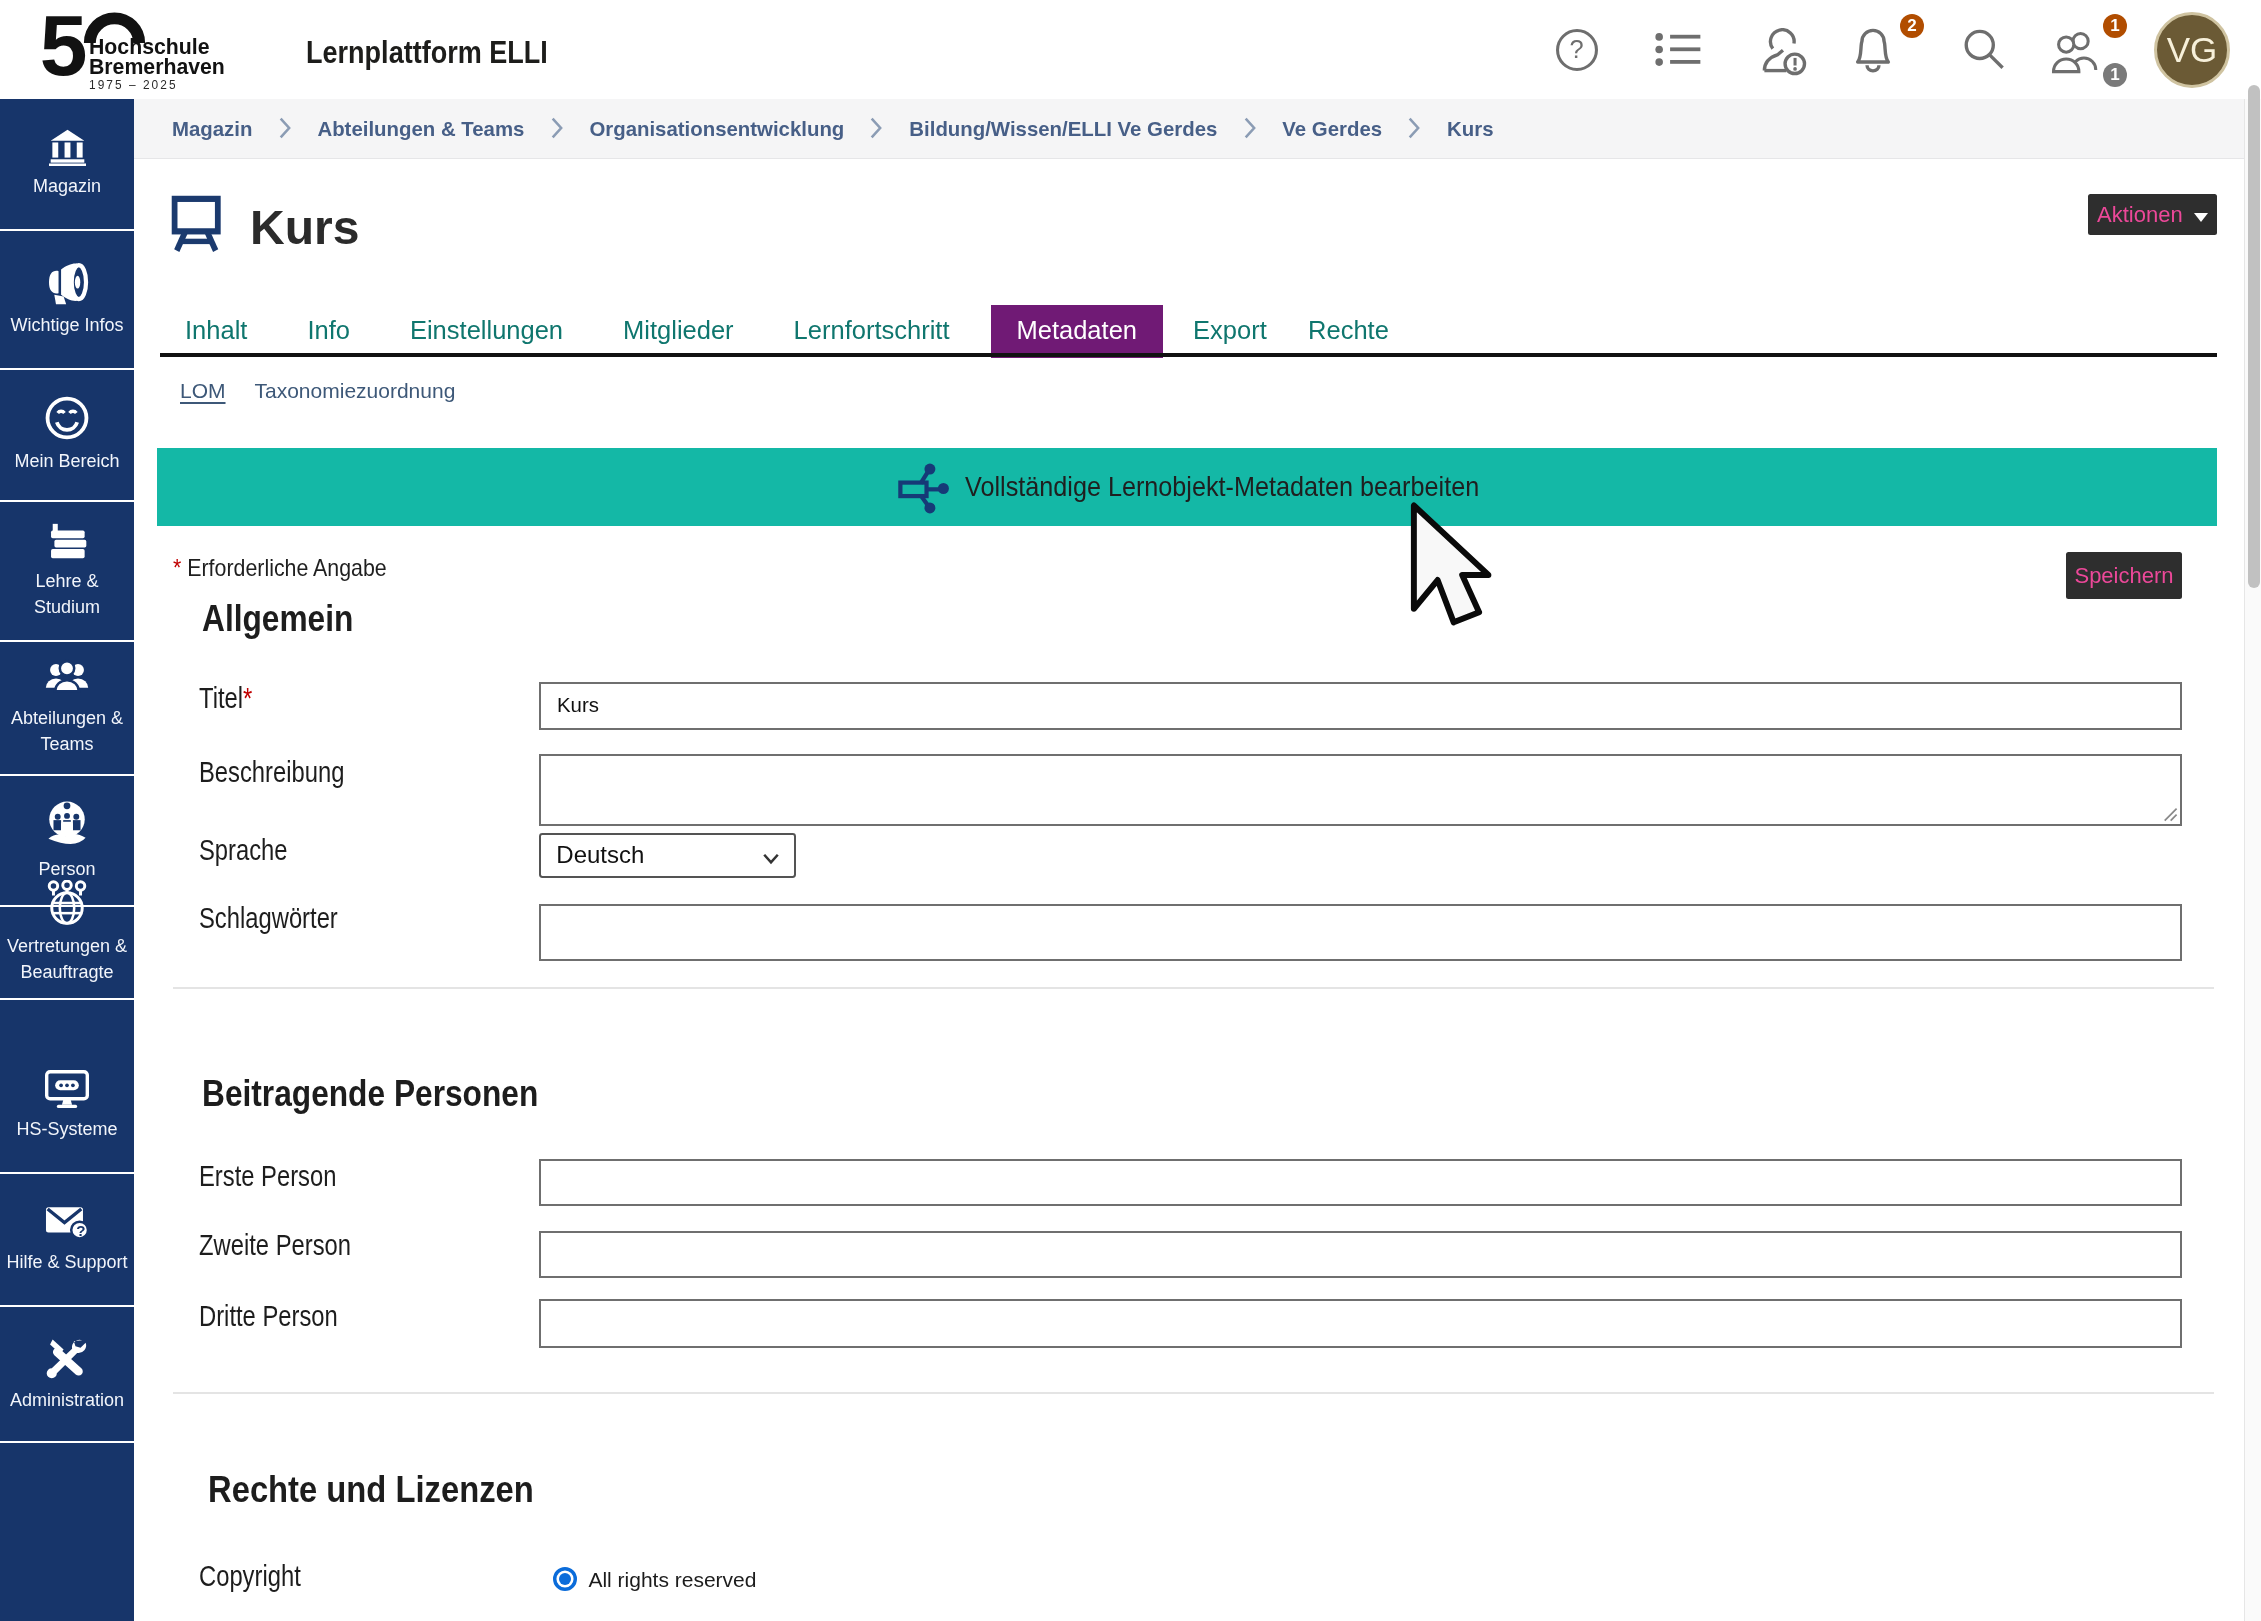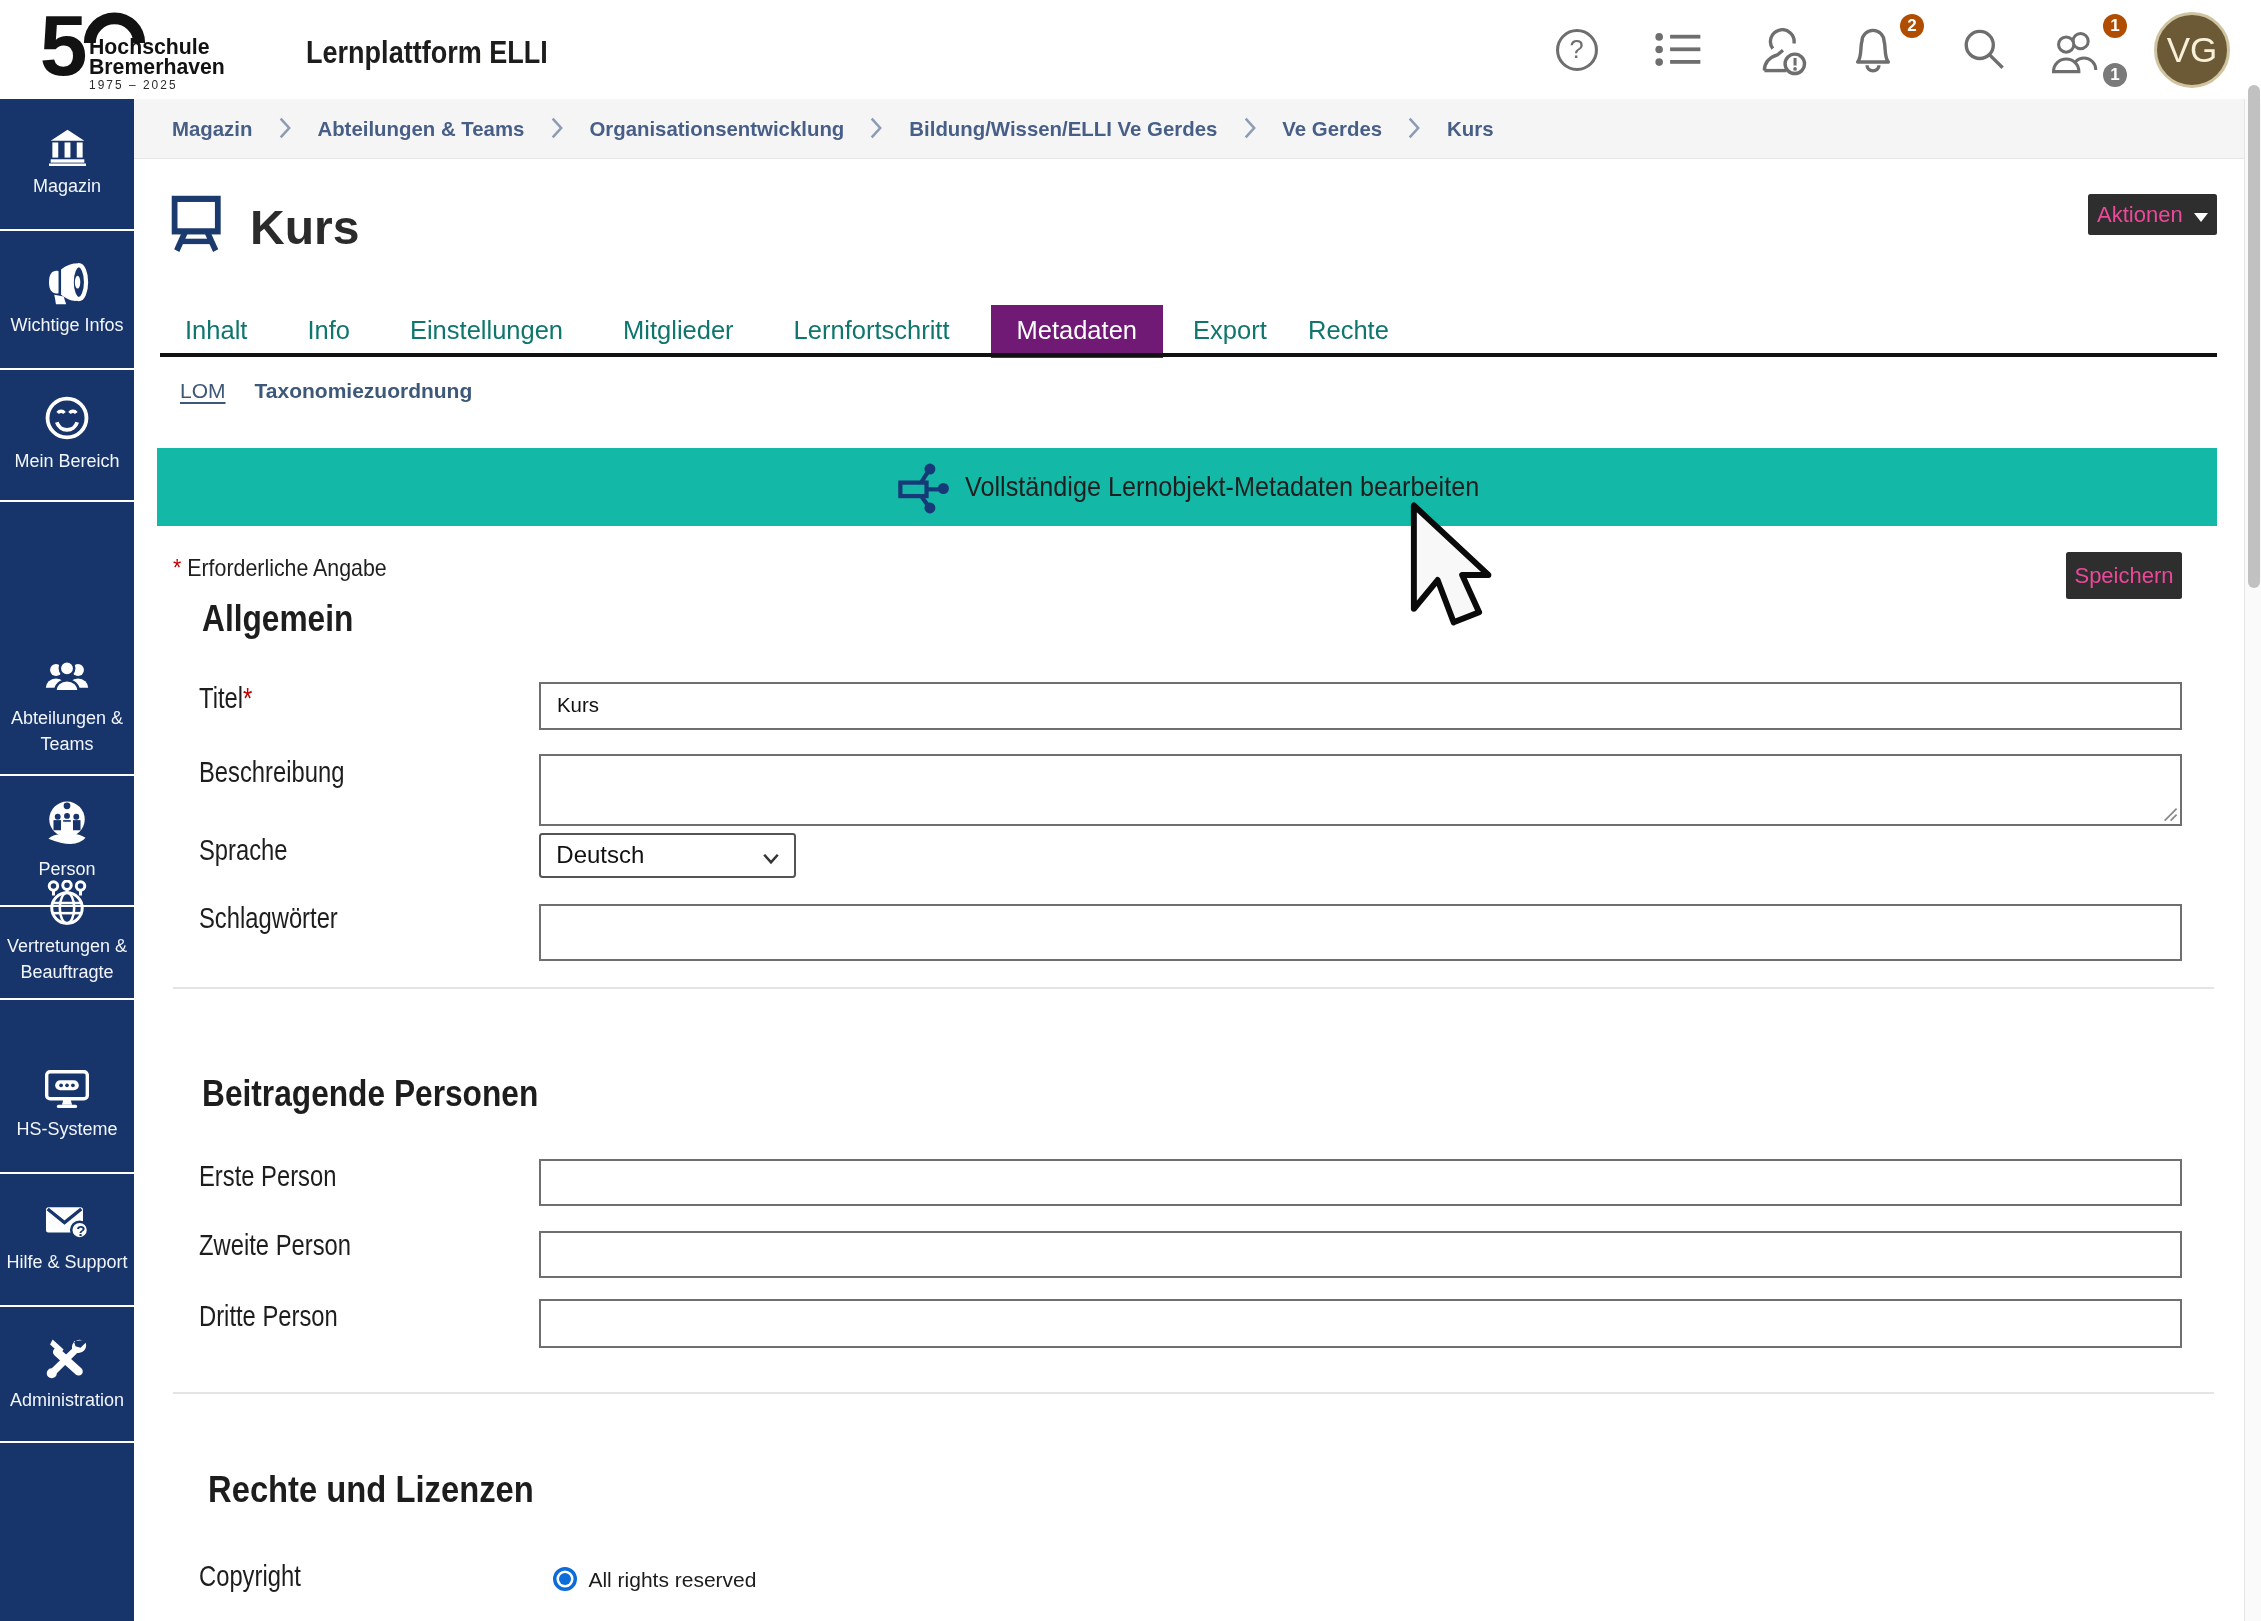--- a/index.html
+++ b/index.html
@@ -32,21 +32,21 @@
   
   #tabs { position:absolute; left:155px; top:305px; height:53px; white-space:nowrap; }
   .tab { display:inline-block; height:53px; line-height:51px; font-size:25.5px; color:#0f766e;
     padding:0 30px; }
   .tab.active { background:#701a75; color:#fff; padding:0 26px; margin-left:11px; }
   .tab.last { margin-left:-18.7px; }
   #tabline { position:absolute; left:160px; top:353px; width:2057px; height:4.2px; background:#111; }
 
   #subnav { position:absolute; left:180px; top:379px; font-size:21px; color:#3d5878; }
   #subnav .lom { text-decoration:underline; text-underline-offset:4.2px; }
-  #subnav .tax { margin-left:29px;font-weight:bold; }
+  #subnav .tax { margin-left:29px; }
 
   #graybar { position:absolute; left:157px; top:448px; width:2060px; height:78px; background:#14b8a6; }
   #graybar .txt { position:absolute; left:808px; top:23px; font-size:28px; color:#1f1f1f; transform:scaleX(0.9); transform-origin:left; white-space:nowrap; }
 
   #reqnote { position:absolute; left:173px; top:554px; font-size:24px; color:#1f1f1f; transform:scaleX(0.89); transform-origin:left; white-space:nowrap; }
   #reqnote .star { color:#c00000; }
 
   .h2 { position:absolute; font-size:36px; font-weight:700; color:#1d1d1d; transform:scaleX(0.88); transform-origin:left; white-space:nowrap; }
 
   .flabel { position:absolute; left:199px; font-size:29px; color:#1d1d1d; transform:scaleX(0.82); transform-origin:left; white-space:nowrap; }
@@ -148,20 +148,29 @@
     </div>
     <div class="sb-item" style="top: 271px; height: 132px;">
       <svg width="44" height="44" viewBox="0 0 52 52" fill="none" stroke="#fff">
  <circle cx="26" cy="26" r="23" stroke-width="4.5"></circle>
  <path d="M15 20 a 5 5 0 0 1 8 0" stroke-width="4"></path>
  <path d="M29 20 a 5 5 0 0 1 8 0" stroke-width="4"></path>
  <path d="M14 31 a 12.5 12.5 0 0 0 24 0" stroke-width="4.5"></path>
 </svg>
       <div class="lbl">Mein Bereich</div>
     </div>
+    <div class="sb-item" style="top: 403px; height: 140px;">
+      <svg width="42" height="39" viewBox="0 0 50 46" fill="#fff">
+ <rect x="8" y="2" width="6" height="12"></rect>
+ <rect x="6" y="10" width="40" height="9" rx="2"></rect>
+ <rect x="10" y="21" width="38" height="9" rx="2"></rect>
+ <rect x="6" y="32" width="40" height="11" rx="2"></rect>
+</svg>
+      <div class="lbl">Lehre &amp; Studium</div>
+    </div>
     <div class="sb-item" style="top: 543px; height: 134px;">
       <svg width="46" height="39" viewBox="0 0 54 46" fill="#fff">
  <circle cx="14" cy="13" r="7"></circle>
         <circle cx="40" cy="13" r="7"></circle>
  <path d="M2 34 a 12 11 0 0 1 24 0 z"></path>
  <path d="M28 34 a 12 11 0 0 1 24 0 z"></path>
  <circle cx="27" cy="11" r="8.5" stroke="#17356a" stroke-width="3"></circle>
  <path d="M13 38 a 14 13 0 0 1 28 0 z" stroke="#17356a" stroke-width="3"></path>
 </svg>
       <div class="lbl">Abteilungen &amp;<br>Teams</div>

